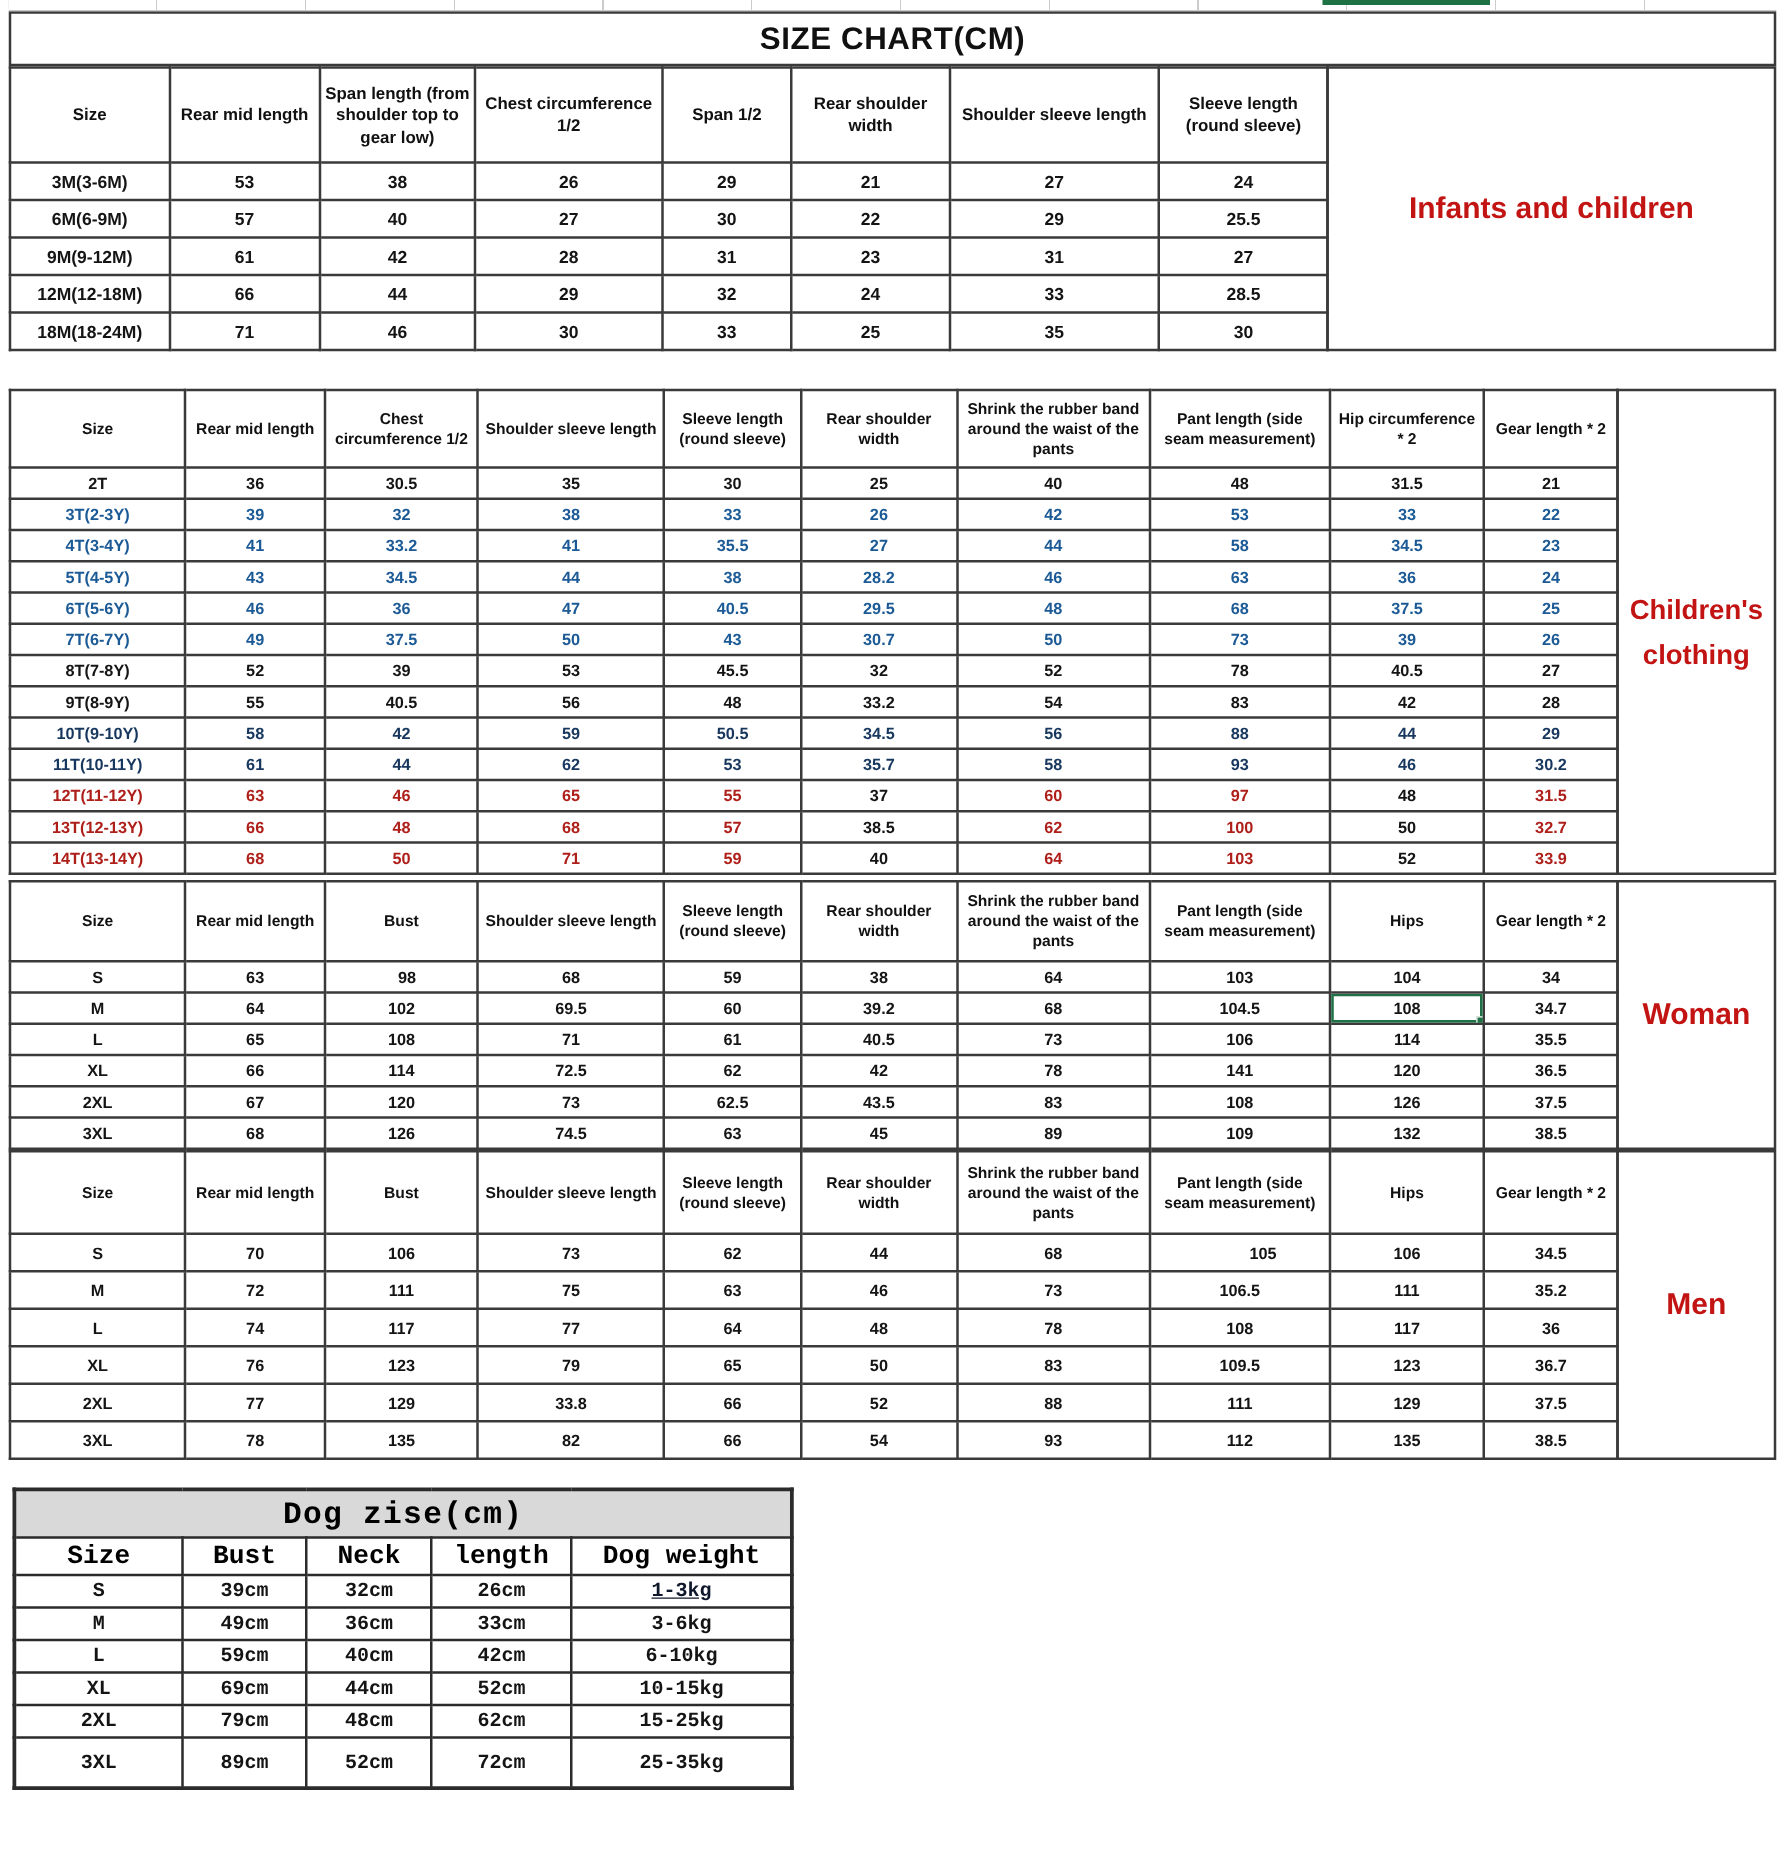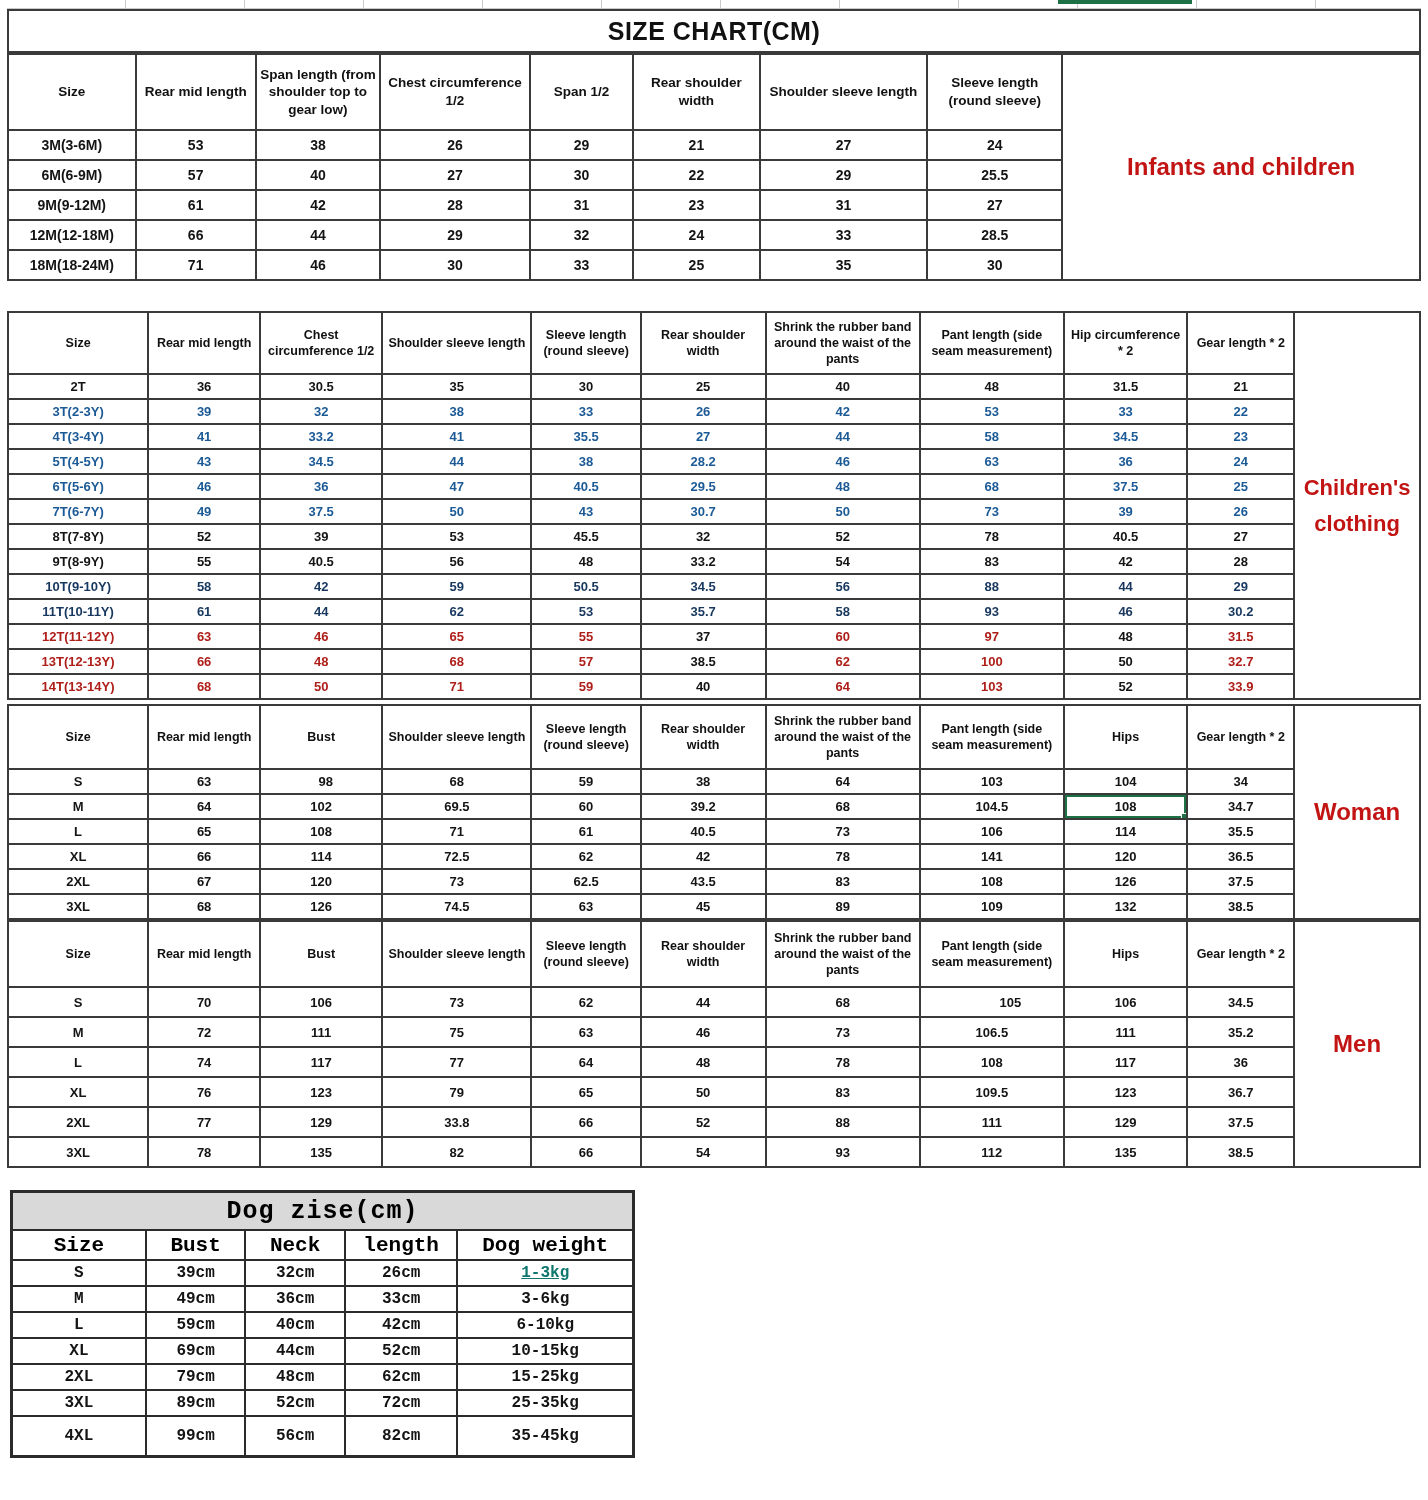--- a/index.html
+++ b/index.html
@@ -585,21 +585,21 @@
           <th>length</th>
           <th>Dog weight</th>
         </tr>
       </thead>
     <tbody>
         <tr>
           <td style="color: rgb(20, 20, 20);">S</td>
           <td style="color: rgb(20, 20, 20);">39cm</td>
           <td style="color: rgb(20, 20, 20);">32cm</td>
           <td style="color: rgb(20, 20, 20);">26cm</td>
-          <td style="color: #0f766e; text-decoration: underline;">1-3kg</td>
+          <td style="color: #0f172a; text-decoration: underline;">1-3kg</td>
         </tr>
         <tr>
           <td style="color: rgb(20, 20, 20);">M</td>
           <td style="color: rgb(20, 20, 20);">49cm</td>
           <td style="color: rgb(20, 20, 20);">36cm</td>
           <td style="color: rgb(20, 20, 20); font-family: Liberation Mono, monospace;">33cm</td>
           <td style="color: rgb(20, 20, 20);">3-6kg</td>
         </tr>
         <tr>
           <td style="color: rgb(20, 20, 20);">L</td>
@@ -622,23 +622,16 @@
           <td style="color: rgb(20, 20, 20);">62cm</td>
           <td style="color: rgb(20, 20, 20);">15-25kg</td>
         </tr>
         <tr>
           <td style="color: rgb(20, 20, 20);">3XL</td>
           <td style="color: rgb(20, 20, 20);">89cm</td>
           <td style="color: rgb(20, 20, 20);">52cm</td>
           <td style="color: rgb(20, 20, 20);">72cm</td>
           <td style="color: rgb(20, 20, 20);">25-35kg</td>
         </tr>
-        <tr>
-          <td style="color: rgb(20, 20, 20);">4XL</td>
-          <td style="color: rgb(20, 20, 20);">99cm</td>
-          <td style="color: rgb(20, 20, 20);">56cm</td>
-          <td style="color: rgb(20, 20, 20);">82cm</td>
-          <td style="color: rgb(20, 20, 20);">35-45kg</td>
-        </tr>
       </tbody>
   </table>
 
 </div>
 
 </body></html>

